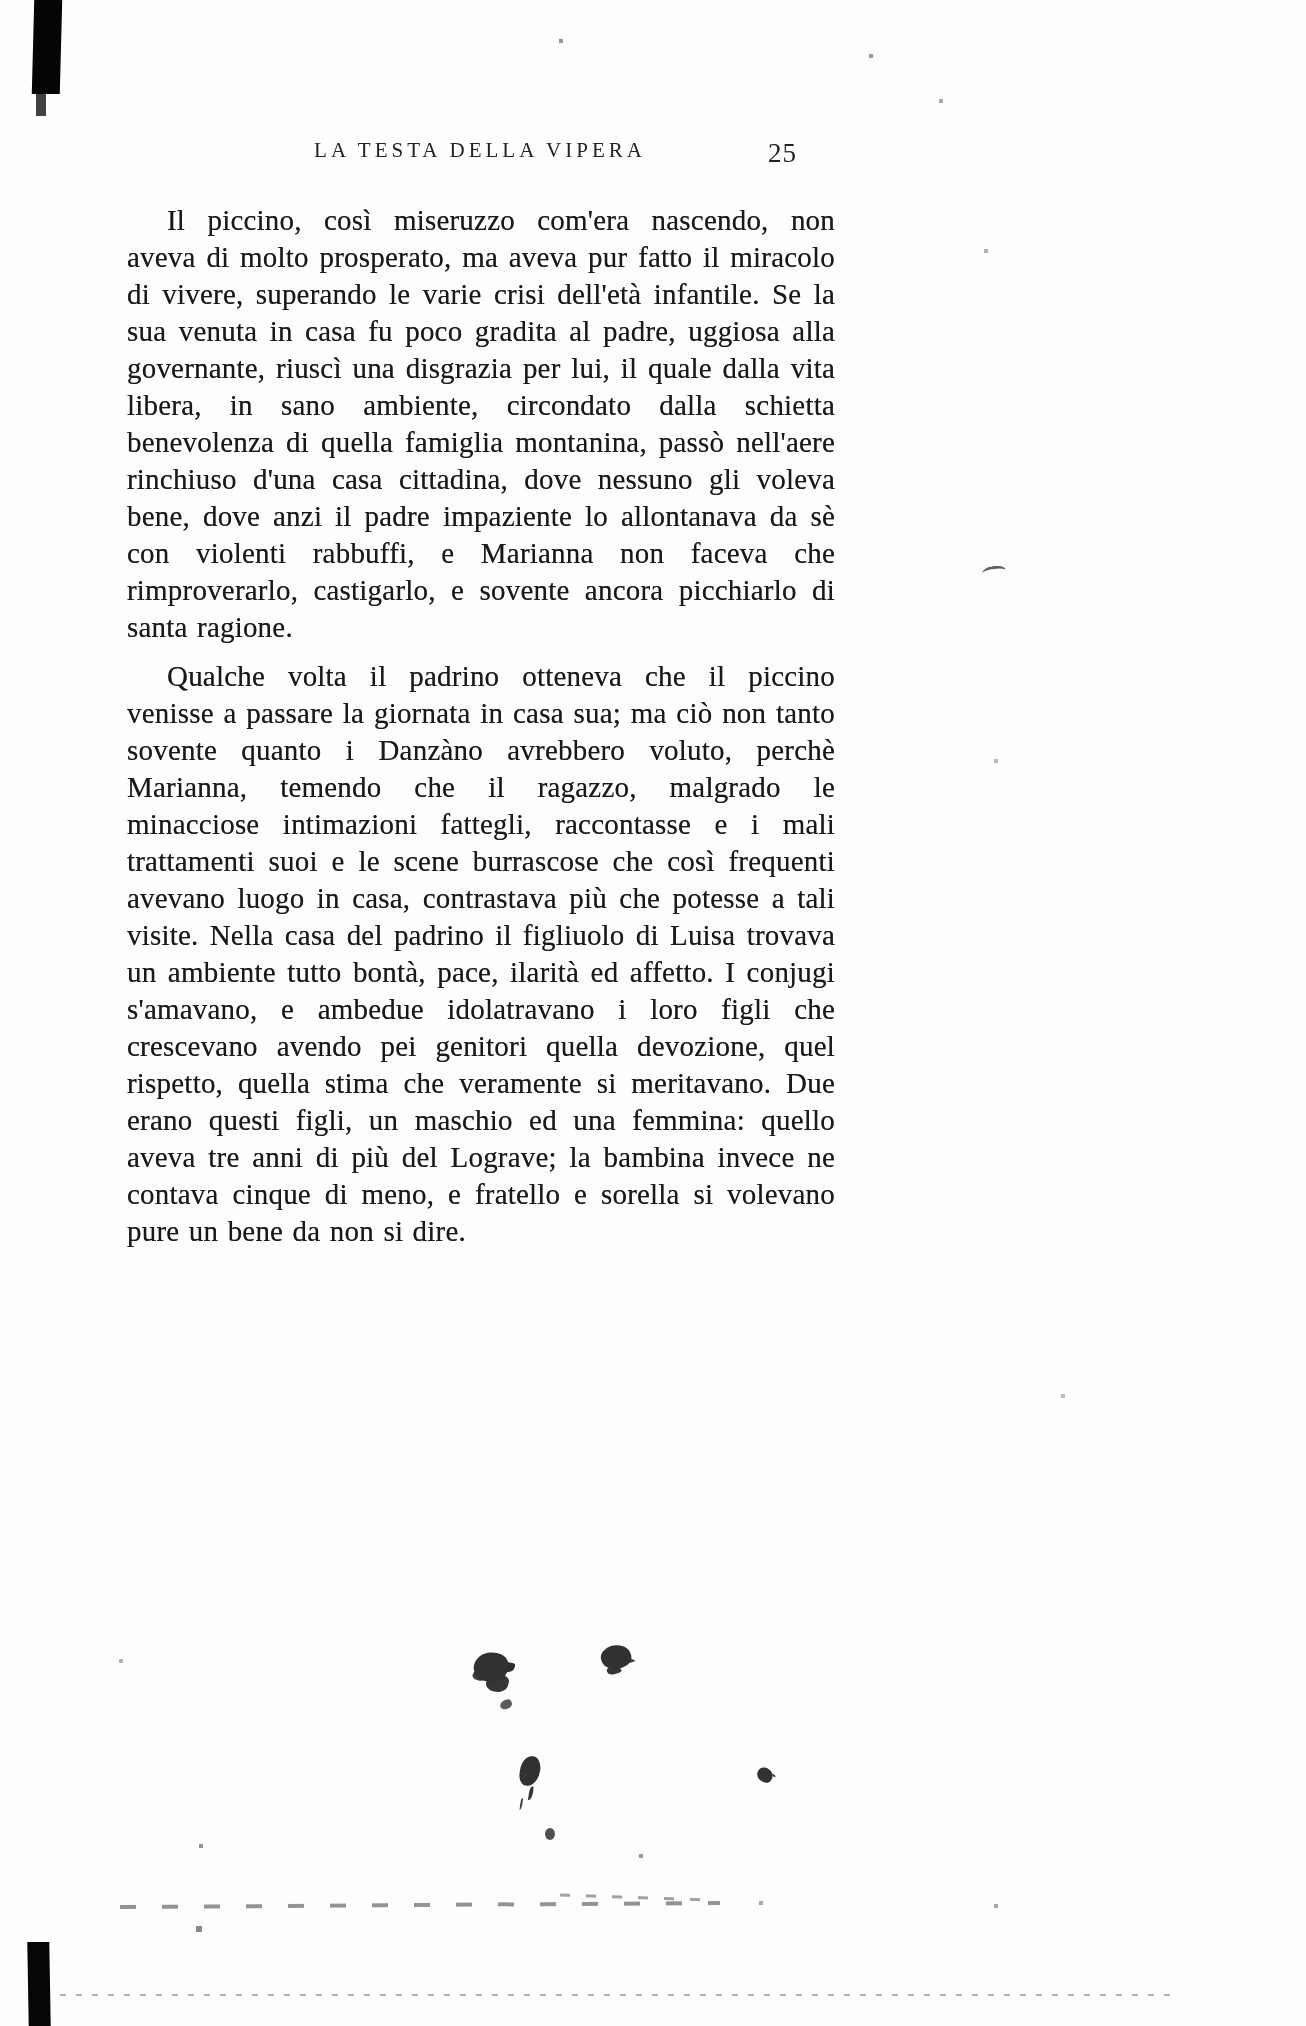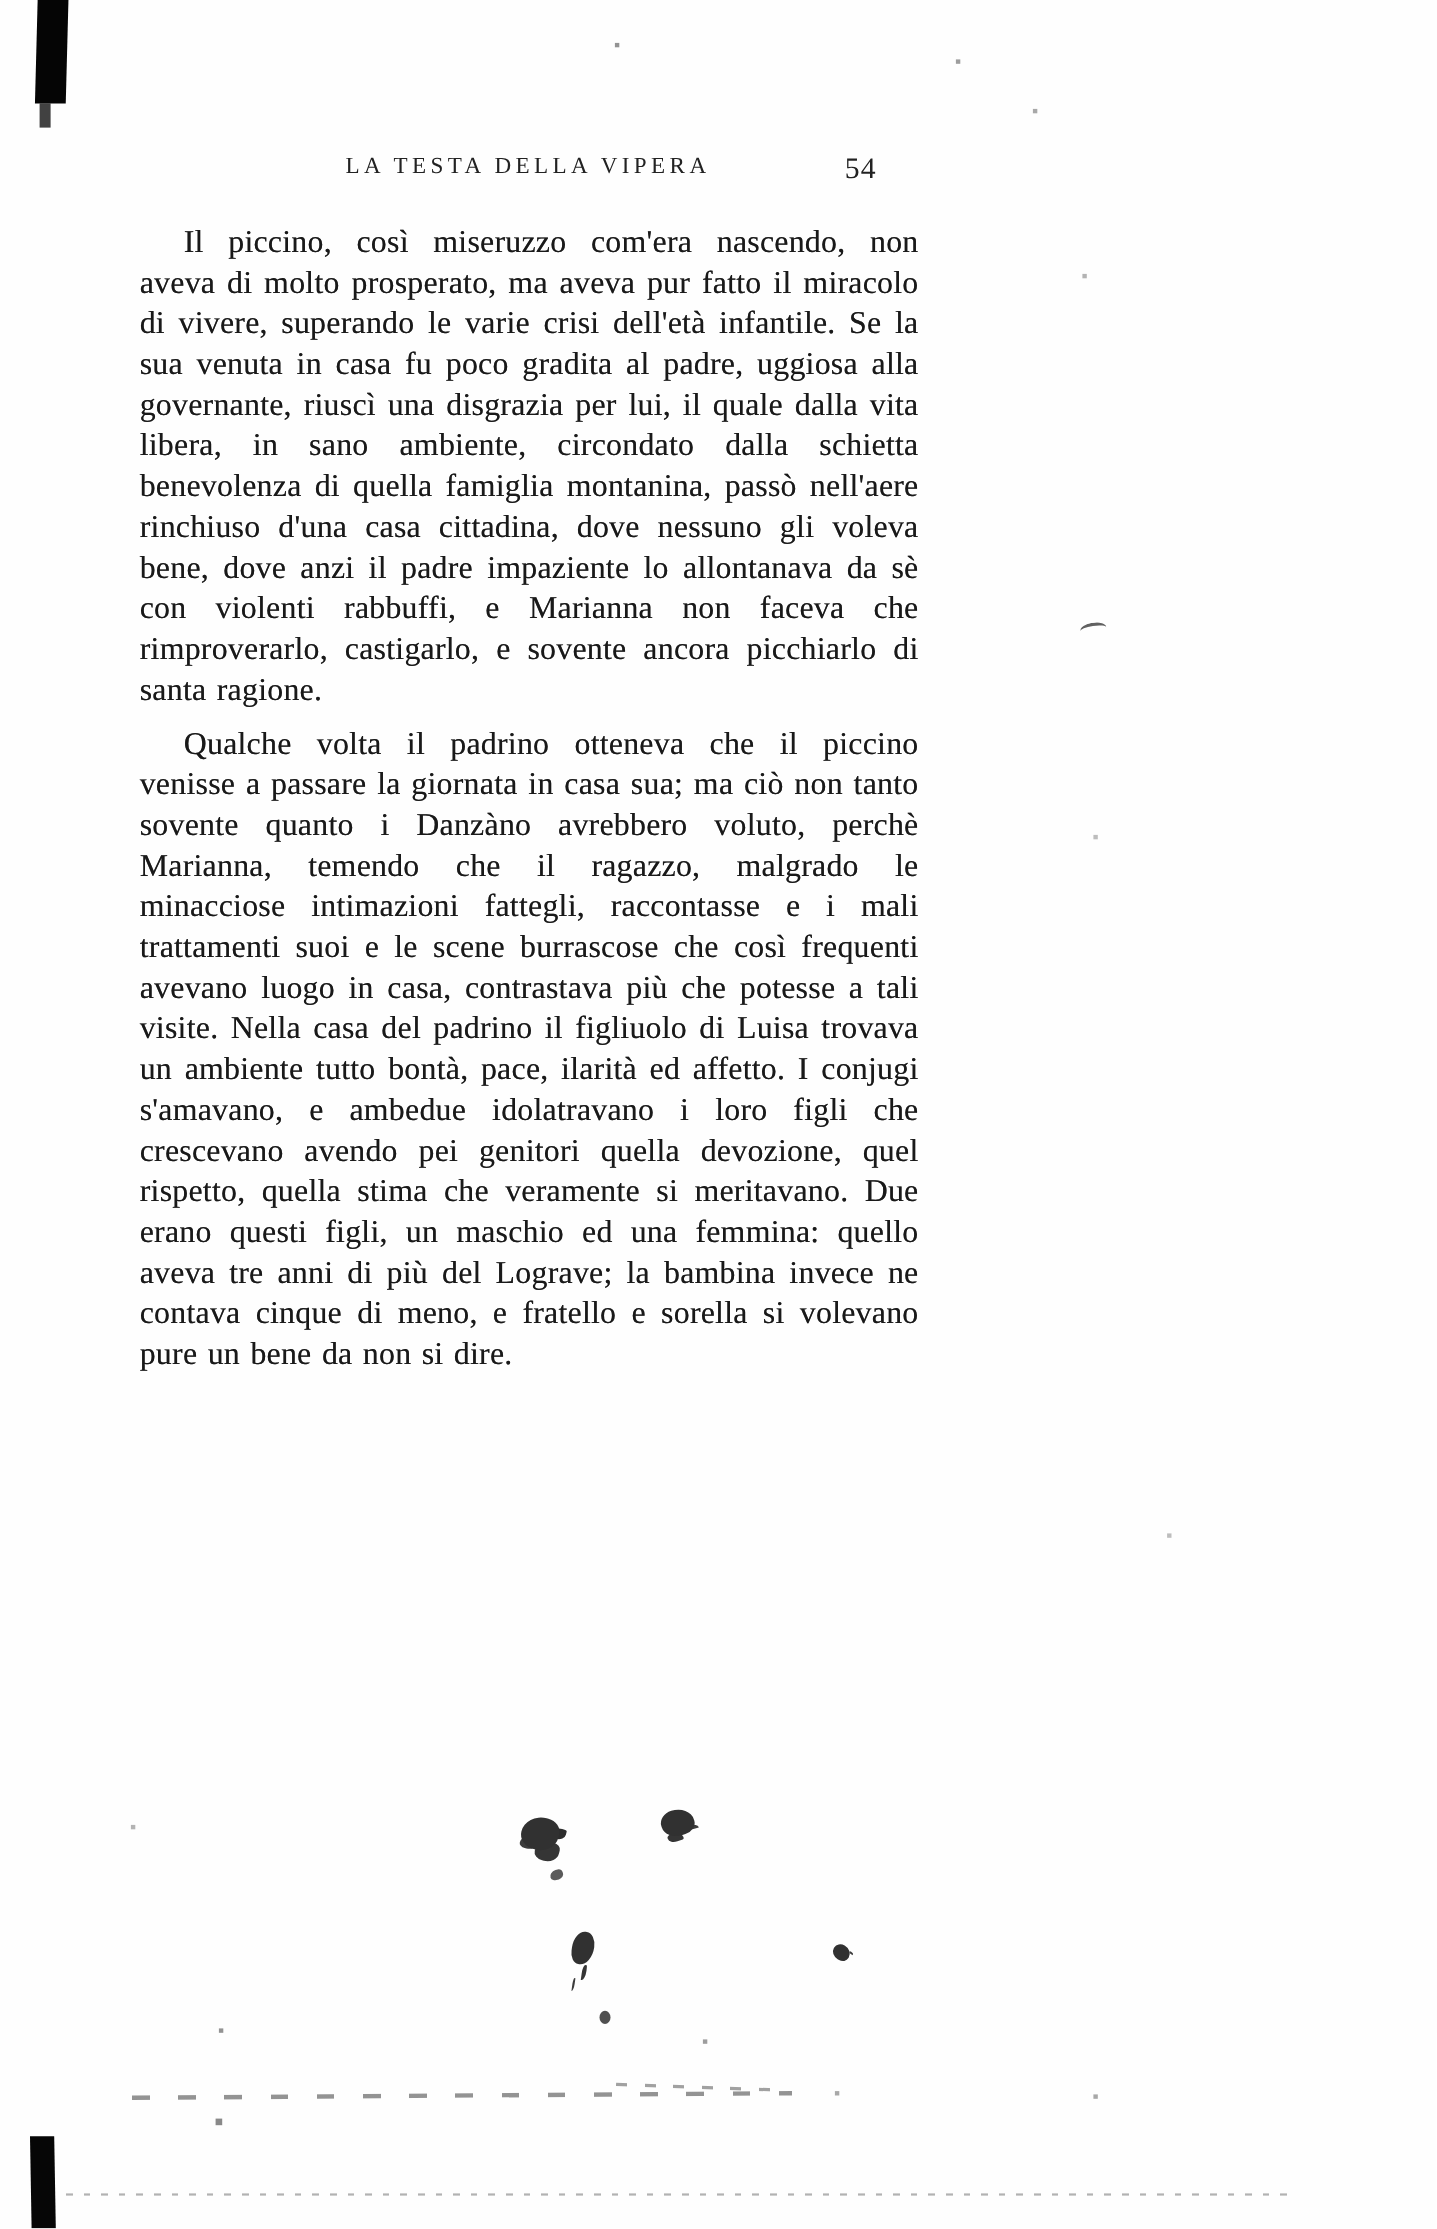--- a/index.html
+++ b/index.html
@@ -146,21 +146,21 @@
 <body>
 
 <div class="page">
 
   <div class="artifact bar-top-left"></div>
   <div class="artifact bar-top-left-tail"></div>
   <div class="artifact bar-bottom-left"></div>
 
   <header class="running-head">
     <span class="head-title">LA TESTA DELLA VIPERA</span>
-    <span class="head-number">54</span>
+    <span class="head-number">25</span>
   </header>
 
   <main class="text-block">
     <p class="para">Il piccino, così miseruzzo com'era nascendo, non aveva di molto prosperato, ma aveva pur fatto il miracolo di vivere, superando le varie crisi dell'età infantile. Se la sua venuta in casa fu poco gradita al padre, uggiosa alla governante, riuscì una disgrazia per lui, il quale dalla vita libera, in sano ambiente, circondato dalla schietta benevolenza di quella famiglia montanina, passò nell'aere rinchiuso d'una casa cittadina, dove nessuno gli voleva bene, dove anzi il padre impaziente lo allontanava da sè con violenti rabbuffi, e Marianna non faceva che rimproverarlo, castigarlo, e sovente ancora picchiarlo di santa ragione.</p>
     <p class="para">Qualche volta il padrino otteneva che il piccino venisse a passare la giornata in casa sua; ma ciò non tanto sovente quanto i Danzàno avrebbero voluto, perchè Marianna, temendo che il ragazzo, malgrado le minacciose intimazioni fattegli, raccontasse e i mali trattamenti suoi e le scene burrascose che così frequenti avevano luogo in casa, contrastava più che potesse a tali visite. Nella casa del padrino il figliuolo di Luisa trovava un ambiente tutto bontà, pace, ilarità ed affetto. I conjugi s'amavano, e ambedue idolatravano i loro figli che crescevano avendo pei genitori quella devozione, quel rispetto, quella stima che veramente si meritavano. Due erano questi figli, un maschio ed una femmina: quello aveva tre anni di più del Lograve; la bambina invece ne contava cinque di meno, e fratello e sorella si volevano pure un bene da non si dire.</p>
   </main>
 
   <div class="artifact tilde-right"></div>
 
   <div class="artifact blob blob1"></div>

